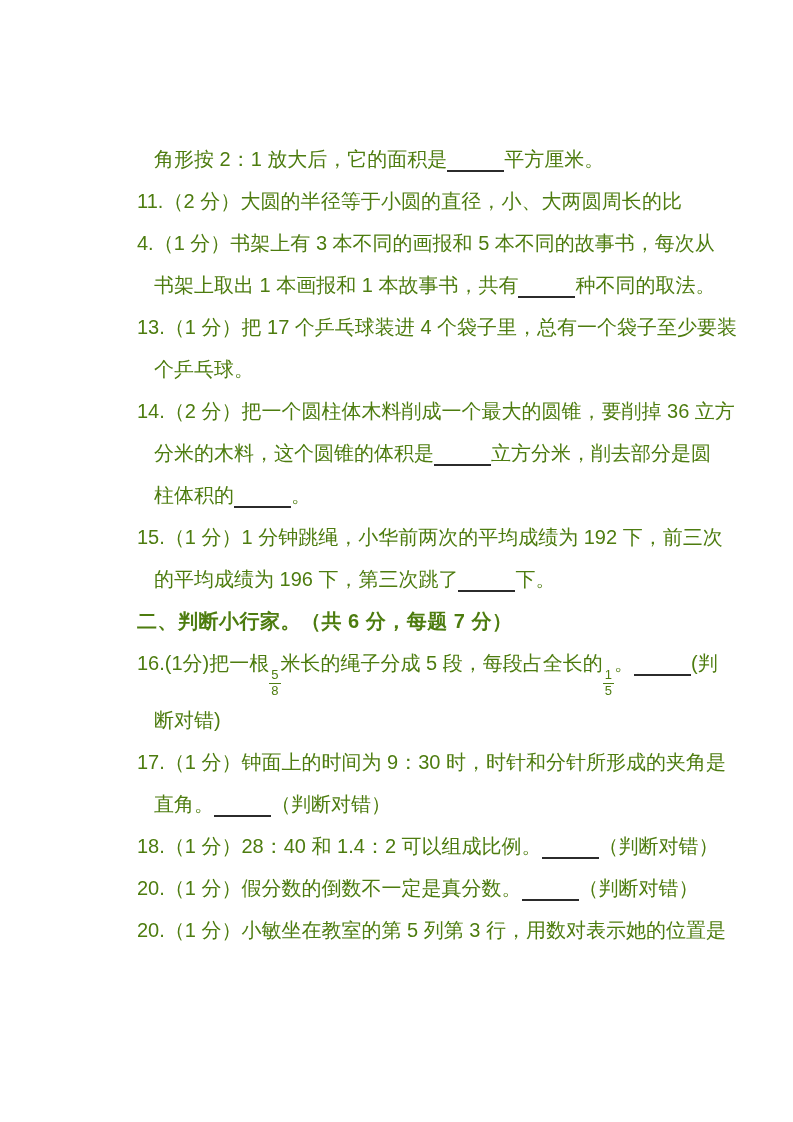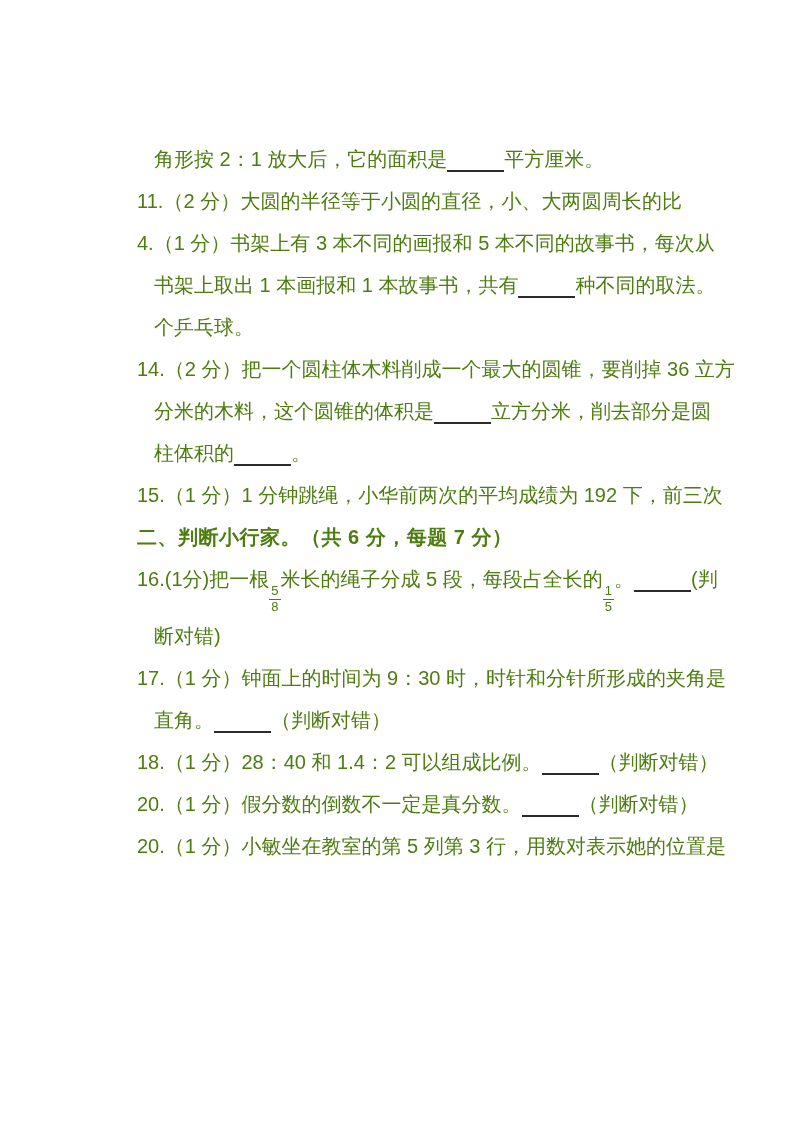--- a/index.html
+++ b/index.html
@@ -77,29 +77,31 @@
         <div class="line end"><span class="run">角形按 2：1 放大后，它的面积是</span><span class="blank"></span><span class="run">平方厘米。</span></div>
       </div>
       <div class="q">
         <div class="line first"><span class="qnum">11.</span><span class="run">（2 分）大圆的半径等于小圆的直径，小、大两圆周长的比</span></div>
       </div>
       <div class="q">
         <div class="line first"><span class="qnum">4.</span><span class="run">（1 分）书架上有 3 本不同的画报和 5 本不同的故事书，每次从</span></div>
         <div class="line"><span class="run">书架上取出 1 本画报和 1 本故事书，共有</span><span class="blank"></span><span class="run">种不同的取法。</span></div>
       </div>
       <div class="q">
+        <div class="line first"><span class="qnum">13.</span><span class="run">（1 分）把 17 个乒乓球装进 4 个袋子里，总有一个袋子至少要装</span></div>
         <div class="line end"><span class="run">个乒乓球。</span></div>
       </div>
       <div class="q">
         <div class="line first"><span class="qnum">14.</span><span class="run">（2 分）把一个圆柱体木料削成一个最大的圆锥，要削掉 36 立方</span></div>
         <div class="line"><span class="run">分米的木料，这个圆锥的体积是</span><span class="blank"></span><span class="run">立方分米，削去部分是圆</span></div>
         <div class="line end"><span class="run">柱体积的</span><span class="blank"></span><span class="run">。</span></div>
       </div>
       <div class="q">
         <div class="line first"><span class="qnum">15.</span><span class="run">（1 分）1 分钟跳绳，小华前两次的平均成绩为 192 下，前三次</span></div>
+        <div class="line end"><span class="run">的平均成绩为 196 下，第三次跳了</span><span class="blank"></span><span class="run">下。</span></div>
       </div>
       <div class="section-heading">二、判断小行家。（共 6 分，每题 7 分）</div>
       <div class="q">
         <div class="line first"><span class="qnum">16.</span><span class="run">(1分)把一根</span><span class="frac">
             <span class="num">5</span>
             <span class="den">8</span>
           </span><span class="run">米长的绳子分成 5 段，每段占全长的</span><span class="frac">
             <span class="num">1</span>
             <span class="den">5</span>
           </span><span class="run">。</span><span class="blank"></span><span class="run">(判</span></div>

